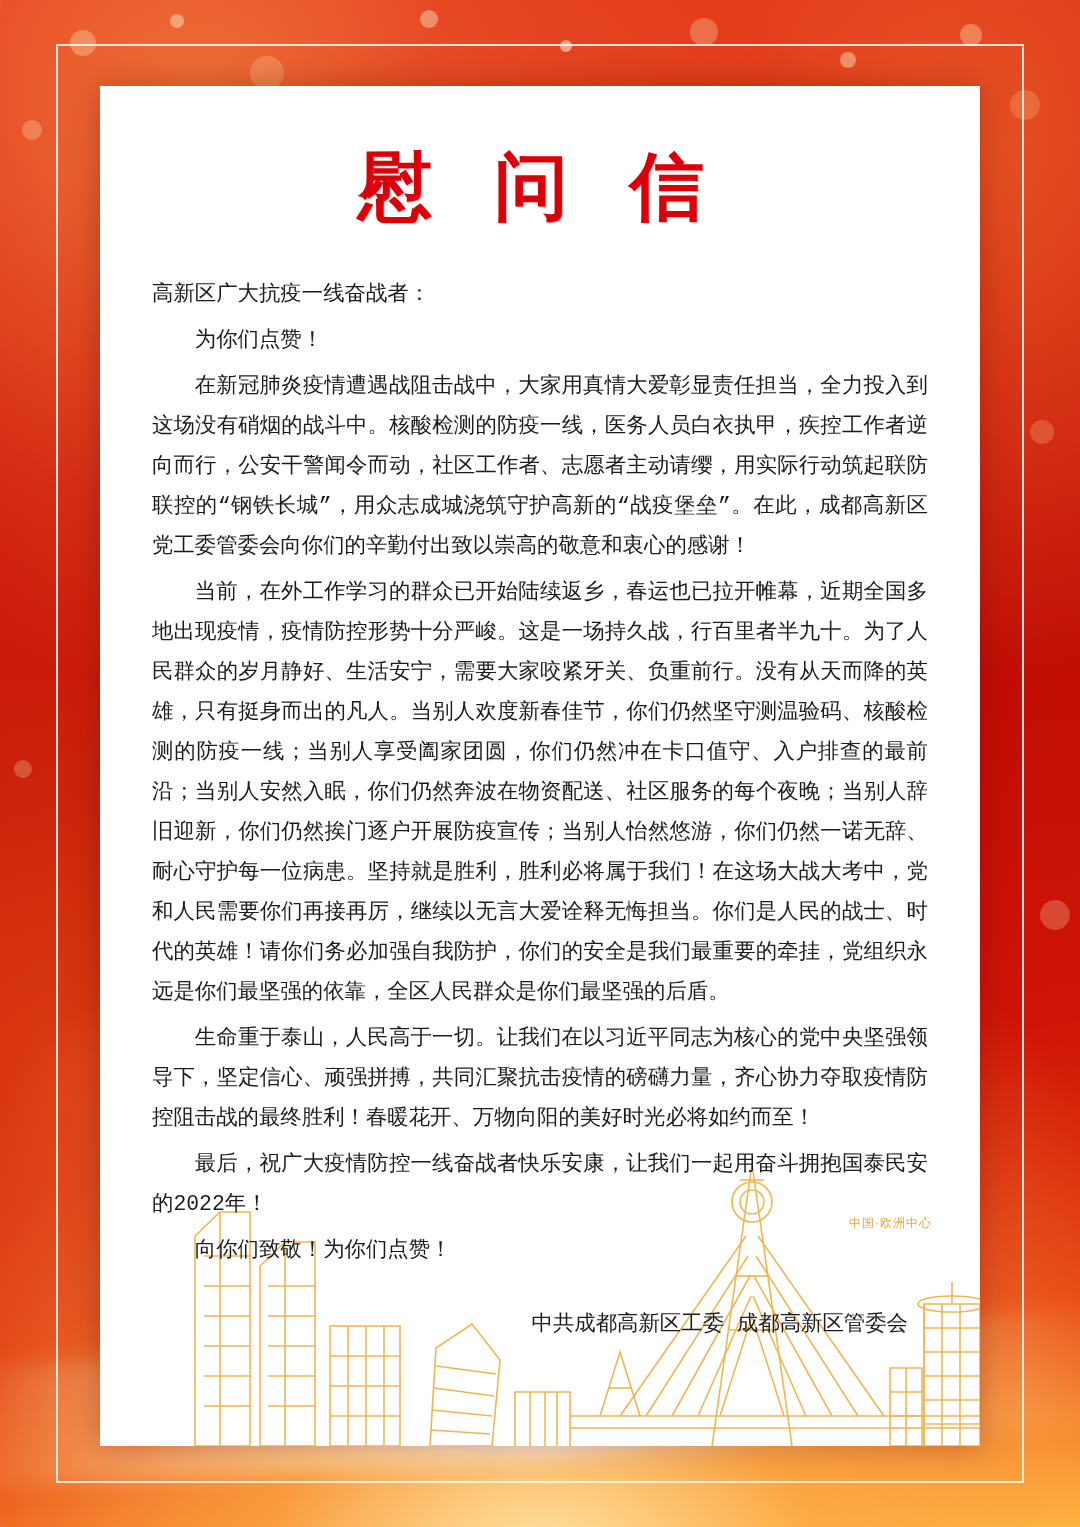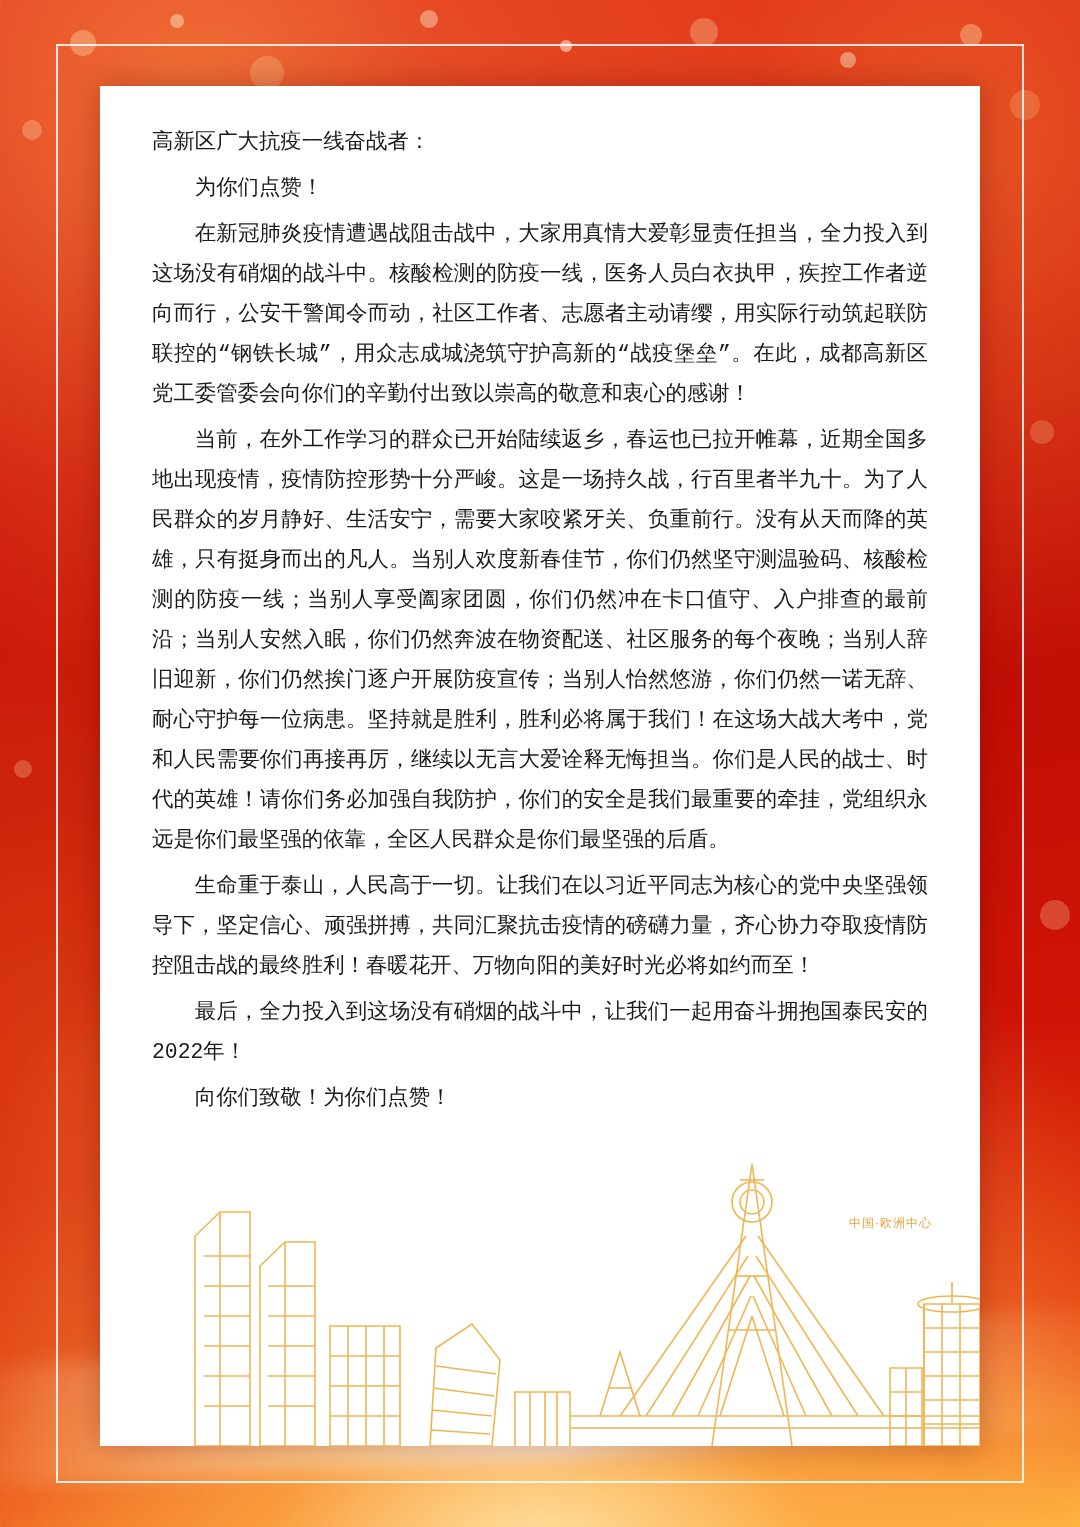--- a/index.html
+++ b/index.html
@@ -161,31 +161,33 @@
   <div class="bokeh" style="left:1030px;top:420px;width:24px;height:24px;background:rgba(255,225,170,.22);"></div>
   <div class="bokeh" style="left:1040px;top:900px;width:30px;height:30px;background:rgba(255,235,190,.25);"></div>
   <div class="bokeh" style="left:14px;top:760px;width:18px;height:18px;background:rgba(255,230,180,.25);"></div>
 
   <div class="bottom-glow"></div>
   <div class="sweep"></div>
   <div class="frame-line"></div>
 
   <div class="paper">
 
+    <div class="title">慰 问 信</div>
 
     <div class="content">
       <p>高新区广大抗疫一线奋战者：</p>
       <p class="indent">为你们点赞！</p>
       <p class="indent">在新冠肺炎疫情遭遇战阻击战中，大家用真情大爱彰显责任担当，全力投入到这场没有硝烟的战斗中。核酸检测的防疫一线，医务人员白衣执甲，疾控工作者逆向而行，公安干警闻令而动，社区工作者、志愿者主动请缨，用实际行动筑起联防联控的“钢铁长城”，用众志成城浇筑守护高新的“战疫堡垒”。在此，成都高新区党工委管委会向你们的辛勤付出致以崇高的敬意和衷心的感谢！</p>
       <p class="indent">当前，在外工作学习的群众已开始陆续返乡，春运也已拉开帷幕，近期全国多地出现疫情，疫情防控形势十分严峻。这是一场持久战，行百里者半九十。为了人民群众的岁月静好、生活安宁，需要大家咬紧牙关、负重前行。没有从天而降的英雄，只有挺身而出的凡人。当别人欢度新春佳节，你们仍然坚守测温验码、核酸检测的防疫一线；当别人享受阖家团圆，你们仍然冲在卡口值守、入户排查的最前沿；当别人安然入眠，你们仍然奔波在物资配送、社区服务的每个夜晚；当别人辞旧迎新，你们仍然挨门逐户开展防疫宣传；当别人怡然悠游，你们仍然一诺无辞、耐心守护每一位病患。坚持就是胜利，胜利必将属于我们！在这场大战大考中，党和人民需要你们再接再厉，继续以无言大爱诠释无悔担当。你们是人民的战士、时代的英雄！请你们务必加强自我防护，你们的安全是我们最重要的牵挂，党组织永远是你们最坚强的依靠，全区人民群众是你们最坚强的后盾。</p>
       <p class="indent">生命重于泰山，人民高于一切。让我们在以习近平同志为核心的党中央坚强领导下，坚定信心、顽强拼搏，共同汇聚抗击疫情的磅礴力量，齐心协力夺取疫情防控阻击战的最终胜利！春暖花开、万物向阳的美好时光必将如约而至！</p>
-      <p class="indent">最后，全力投入到这场没有硝烟的战斗中，让我们一起用奋斗拥抱国泰民安的2022年！</p>
+      <p class="indent">最后，祝广大疫情防控一线奋战者快乐安康，让我们一起用奋斗拥抱国泰民安的2022年！</p>
       <p class="indent">向你们致敬！为你们点赞！</p>
 
       <div class="signature">
+        <div>中共成都高新区工委  成都高新区管委会</div>
       </div>
     </div>
 
     <svg class="skyline" viewBox="0 0 880 330">
       <g fill="none" stroke="#eeb24a" stroke-width="1.6" opacity="0.95">
 
         <path d="M95 330 L95 120 L120 96 L150 96 L150 330 Z"></path>
         <path d="M120 96 L120 330"></path>
         <path d="M104 140 L150 140 M104 170 L150 170 M104 200 L150 200 M104 230 L150 230 M104 260 L150 260 M104 290 L150 290"></path>
         <path d="M160 330 L160 150 L185 126 L215 126 L215 330 Z"></path>

